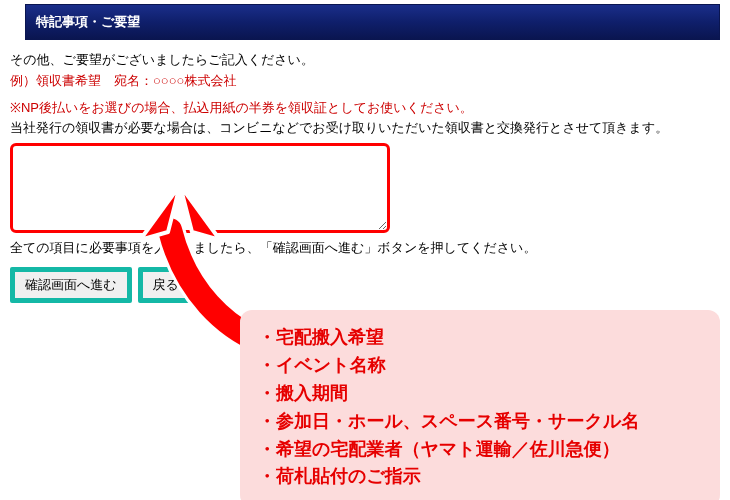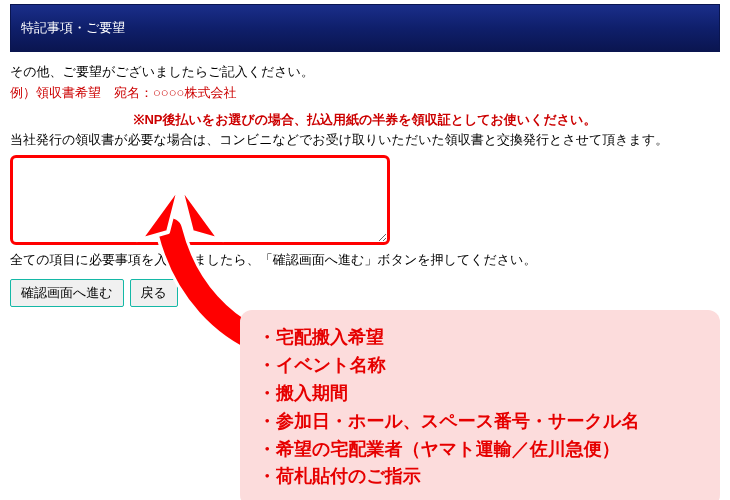--- a/index.html
+++ b/index.html
@@ -13,33 +13,33 @@
     height: 500px;
     overflow: hidden;
     position: relative;
   }
   .container {
     padding: 0 10px;
   }
   .header-bar {
     background: linear-gradient(to bottom, #1a2e8a 0%, #0f1f6b 50%, #0a1550 100%);
     color: #fff;
-    font-weight: normal;
-    padding: 14px 10px;
+    font-weight: bold;
+    padding: 8px 10px;
     border: 1px solid #0a1550;
-    margin: 4px 0 10px 0;
+    margin: 4px 0 10px 15px;
     font-size: 13px;
   }
   .instruction-block {
     line-height: 1.6;
     margin-bottom: 4px;
   }
   .txt-black { color: #000; }
   .txt-red { color: #c00; }
-  .txt-red-bold { color: #c00; font-weight: bold; text-align: center; }
+  .txt-red-bold { color: #c00; font-weight: normal; }
   .notes-textarea {
     width: 380px;
     height: 90px;
     border: 3px solid #f00;
     border-radius: 6px;
     resize: both;
     padding: 4px;
     font-family: inherit;
     font-size: 13px;
     margin-top: 4px;
@@ -52,21 +52,21 @@
   }
   .btn-row {
     display: flex;
     gap: 6px;
   }
   .btn {
     font-family: inherit;
     font-size: 13px;
     padding: 4px 10px;
     background: #f0f0f0;
-    border: 1px solid #14b8a6;
+    border: 5px solid #14b8a6;
     border-radius: 2px;
     cursor: pointer;
   }
 
   
   .arrow-wrap {
     position: absolute;
     left: 130px;
     top: 180px;
     pointer-events: none;

